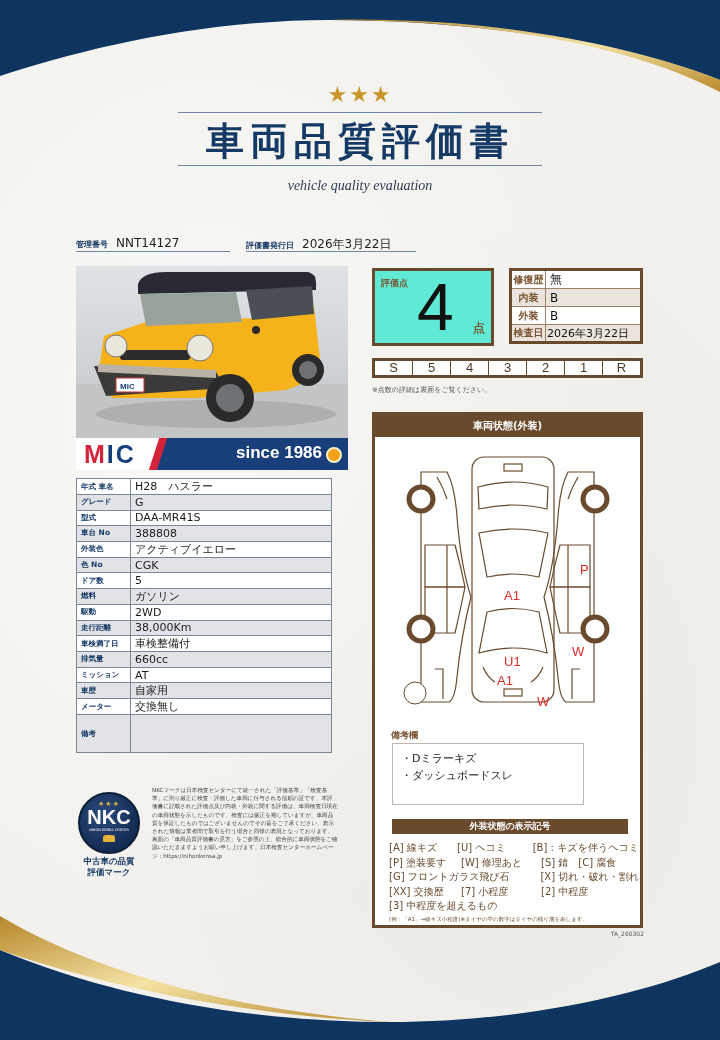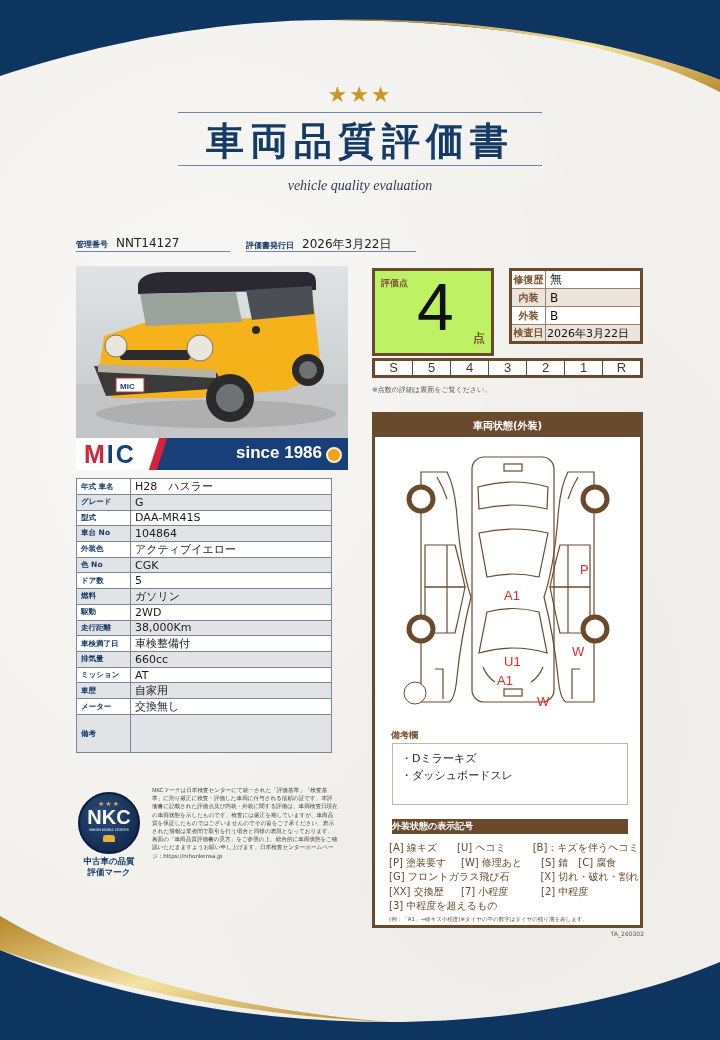--- a/index.html
+++ b/index.html
@@ -70,21 +70,21 @@
   
   .nkc { position: absolute; left: 78px; top: 792px; width: 62px; height: 62px; border-radius: 50%; background: radial-gradient(circle at 40% 35%, #2b4c7e, #142c52 70%); border: 2px solid #0d1e3a; text-align: center; color: #fff; }
   .nkc .s { font-size: 7px; color: #e7b23a; margin-top: 6px; letter-spacing: 1px; }
   .nkc .n { font-family: "Liberation Sans", sans-serif; font-weight: bold; font-size: 20px; line-height: 18px; }
   .nkc .c { font-size: 3.5px; margin-top: 2px; }
   .nkc .car { width: 12px; height: 7px; background: #e7b23a; border-radius: 3px 3px 1px 1px; margin: 3px auto 0; }
   .nkc-cap { position: absolute; left: 76px; top: 856px; width: 66px; text-align: center; font-size: 8.5px; font-weight: bold; color: #163a66; line-height: 11px; }
   .nkc-text { position: absolute; left: 152px; top: 786px; width: 186px; font-size: 5.6px; line-height: 8.2px; color: #444; }
 
   
-  .score-box { position: absolute; left: 372px; top: 268px; width: 122px; height: 88px; border: 3px solid #6a4a2c; background: #bef264; }
+  .score-box { position: absolute; left: 372px; top: 268px; width: 122px; height: 78px; border: 3px solid #6a4a2c; background: #5eead4; }
   .score-box .lbl { position: absolute; left: 6px; top: 6px; font-size: 9px; color: #7a5533; font-weight: bold; }
   .score-box .num { position: absolute; left: 42px; top: -2px; font-family: "Liberation Sans", sans-serif; font-size: 66px; color: #111; }
   .score-box .unit { position: absolute; right: 6px; bottom: 6px; font-size: 12px; color: #7a5533; font-weight: bold; }
 
   .hist { position: absolute; left: 509px; top: 268px; width: 134px; border-collapse: collapse; border: 3px solid #6a4a2c; background: #fff; }
   .hist td { border: 1px solid #9b8068; height: 18px; }
   .hist td.k { width: 35px; font-size: 10px; color: #7a5533; font-weight: bold; text-align: center; }
   .hist td.v { font-size: 12px; padding-left: 4px; color: #111; white-space: nowrap; }
   .hist tr:nth-child(even) td { background: #ebe4dc; }
 
@@ -92,22 +92,22 @@
   .grade-scale span { flex: 1; border-right: 1px solid #6a4a2c; text-align: center; font-family: "Liberation Sans", sans-serif; font-size: 13px; line-height: 14px; color: #4c3522; }
   .grade-scale span:last-child { border-right: none; }
   .note-small { position: absolute; left: 372px; top: 385px; font-size: 7px; color: #555; }
 
   
   .cond { position: absolute; left: 372px; top: 412px; width: 271px; height: 516px; border: 3px solid #6a4a2c; background: #fff; }
   .cond-head { height: 22px; background: #6a4a2c; color: #fff; font-size: 10px; font-weight: bold; text-align: center; line-height: 22px; }
   .diagram { position: absolute; left: 0; top: 22px; }
   .mark { position: absolute; font-family: "Liberation Sans", sans-serif; font-size: 13px; color: #e02828; }
   .remarks-label { position: absolute; left: 16px; top: 314px; font-size: 9px; font-weight: bold; color: #7a5533; }
-  .remarks { position: absolute; left: 17px; top: 328px; width: 236px; height: 62px; border: 1px solid #bdb6ae; padding: 6px 8px; font-size: 11px; line-height: 17px; color: #222; }
-  .legend-head { position: absolute; left: 17px; top: 404px; width: 236px; height: 15px; background: #6a4a2c; color: #fff; font-size: 9px; font-weight: bold; text-align: left; line-height: 15px; }
+  .remarks { position: absolute; left: 17px; top: 328px; width: 192px; height: 62px; border: 1px solid #bdb6ae; padding: 6px 8px; font-size: 11px; line-height: 17px; color: #222; }
+  .legend-head { position: absolute; left: 17px; top: 404px; width: 236px; height: 15px; background: #6a4a2c; color: #fff; font-size: 9px; font-weight: bold; text-align: center; line-height: 15px; }
   .legend { position: absolute; left: 14px; top: 426px; width: 250px; font-size: 10px; line-height: 14.5px; color: #6a4a2c; }
   .legend .row { display: flex; white-space: nowrap; }
   .legend .c1 { width: 72px; }
   .legend .c2 { width: 80px; }
   .legend .ex { font-size: 5.5px; line-height: 10px; }
   .code { position: absolute; right: 76px; top: 930px; font-size: 6px; color: #555; }
 </style>
 </head>
 <body>
 
@@ -200,21 +200,21 @@
     <tr>
         <td class="k">グレード</td>
         <td class="v">G</td>
       </tr>
     <tr>
         <td class="k">型式</td>
         <td class="v">DAA-MR41S</td>
       </tr>
     <tr>
         <td class="k">車台 No</td>
-        <td class="v">104864</td>
+        <td class="v">388808</td>
       </tr>
     <tr>
         <td class="k">外装色</td>
         <td class="v">アクティブイエロー</td>
       </tr>
     <tr>
         <td class="k">色 No</td>
         <td class="v">CGK</td>
       </tr>
     <tr>

